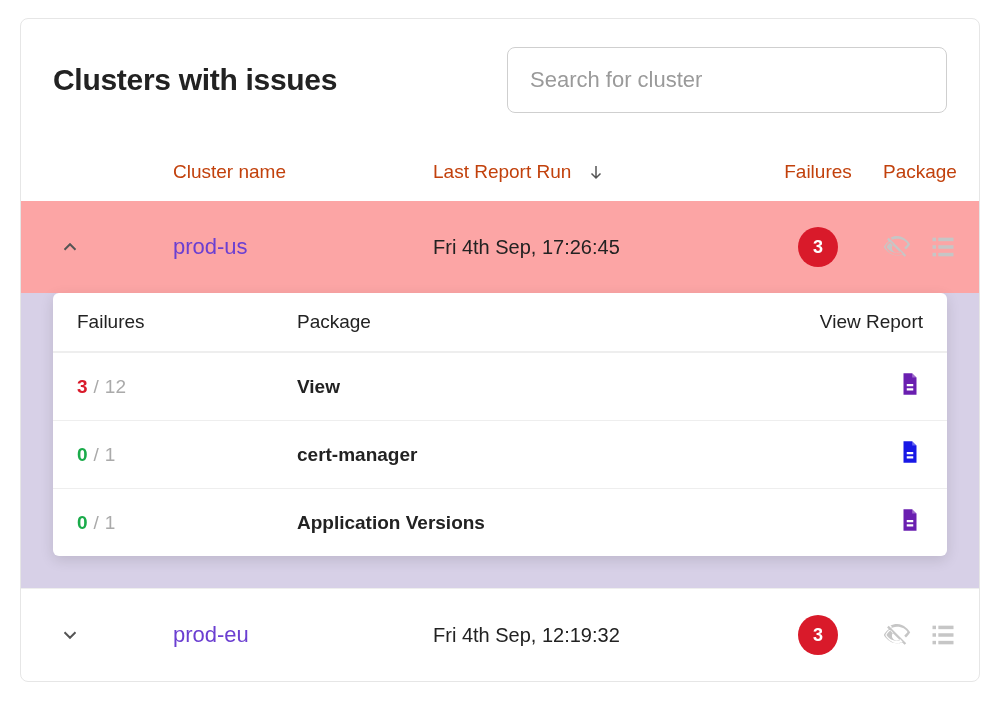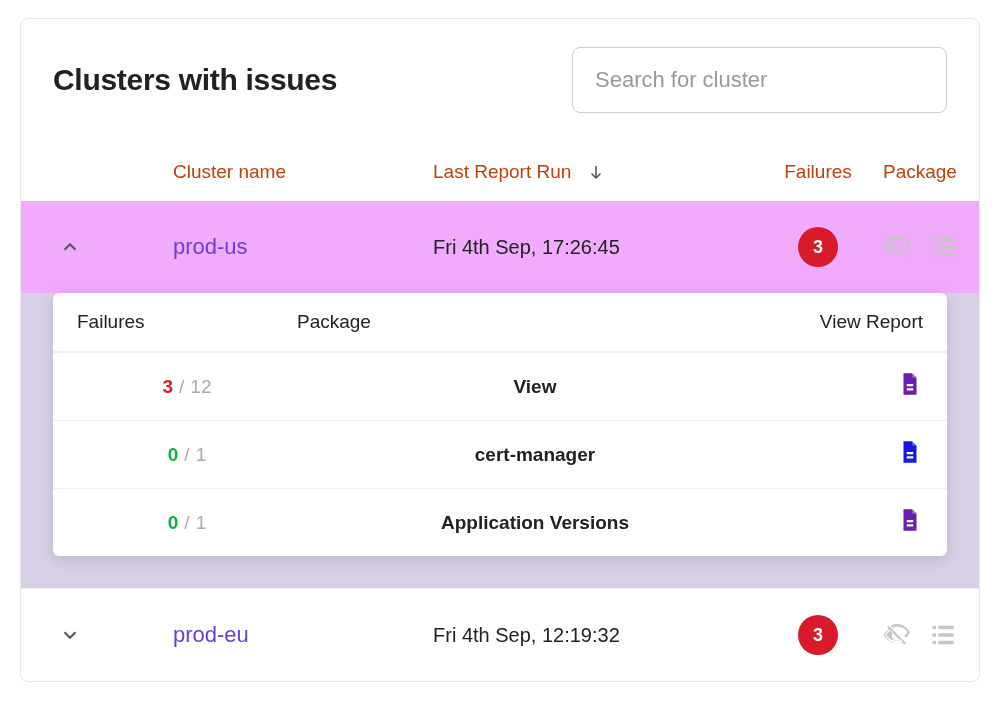--- a/index.html
+++ b/index.html
@@ -17,21 +17,21 @@
     align-items: center;
     justify-content: space-between;
     padding: 28px 32px 28px 32px;
   }
   .title {
     font-size: 30px;
     font-weight: 700;
     letter-spacing: -0.3px;
   }
   .search {
-    width: 375px;
+    width: 440px;
     height: 66px;
     border: 1px solid #cfcfcf;
     border-radius: 8px;
     font-size: 22px;
     padding: 0 22px;
     color: #404040;
     outline: none;
   }
   .search::placeholder { color: #9a9a9a; }
 
@@ -50,21 +50,21 @@
 
   .sort-arrow { width:18px; height:18px; display:inline-flex; align-items:center; justify-content:center; color:#555; }
 
   .row {
     display: grid;
     grid-template-columns: 120px 260px 290px 160px 1fr;
     align-items: center;
     padding: 26px 32px;
     font-size: 20px;
   }
-  .row.expanded { background: #f0abfc; }
+  .row.expanded { background: #fca5a5; }
   .row .chev { color:#555; display:flex; align-items:center; justify-content:flex-start; padding-left: 6px;}
   .row .cluster { color:#6b3fd1; font-weight: 500; font-size: 22px;}
   .row .date { font-size: 20px; color:#222; }
   .row .fail { display:flex; justify-content:center; padding-left: 30px;}
   .badge {
     width: 40px; height: 40px; border-radius: 50%;
     background: #d91a2a; color:#fff; font-weight:700;
     display:flex; align-items:center; justify-content:center;
     font-size: 18px;
   }
@@ -84,21 +84,21 @@
   }
   .detail-head, .detail-row {
     display:grid;
     grid-template-columns: 220px 1fr 150px;
     align-items:center;
     padding: 18px 24px;
     font-size: 19px;
   }
   .detail-head { border-bottom:1px solid #eee; font-weight:500; }
   .detail-head .vr { text-align:right; }
-  .detail-row { border-top:1px solid #eee;text-align:center; }
+  .detail-row { border-top:1px solid #eee; }
   .detail-row .vr { display:flex; justify-content:flex-end; }
   .failpair .a { font-weight:600; }
   .failpair .a.red { color:#d91a2a; }
   .failpair .a.green { color:#1aab4a; }
   .failpair .sep { color:#aaa; padding: 0 6px; }
   .failpair .b { color:#aaa; }
   .pkg { font-weight:600; }
   .doc-icon svg { width:26px; height:26px; }
   .doc-purple { color:#6a1fb0; }
   .doc-blue { color:#1818e6; }

